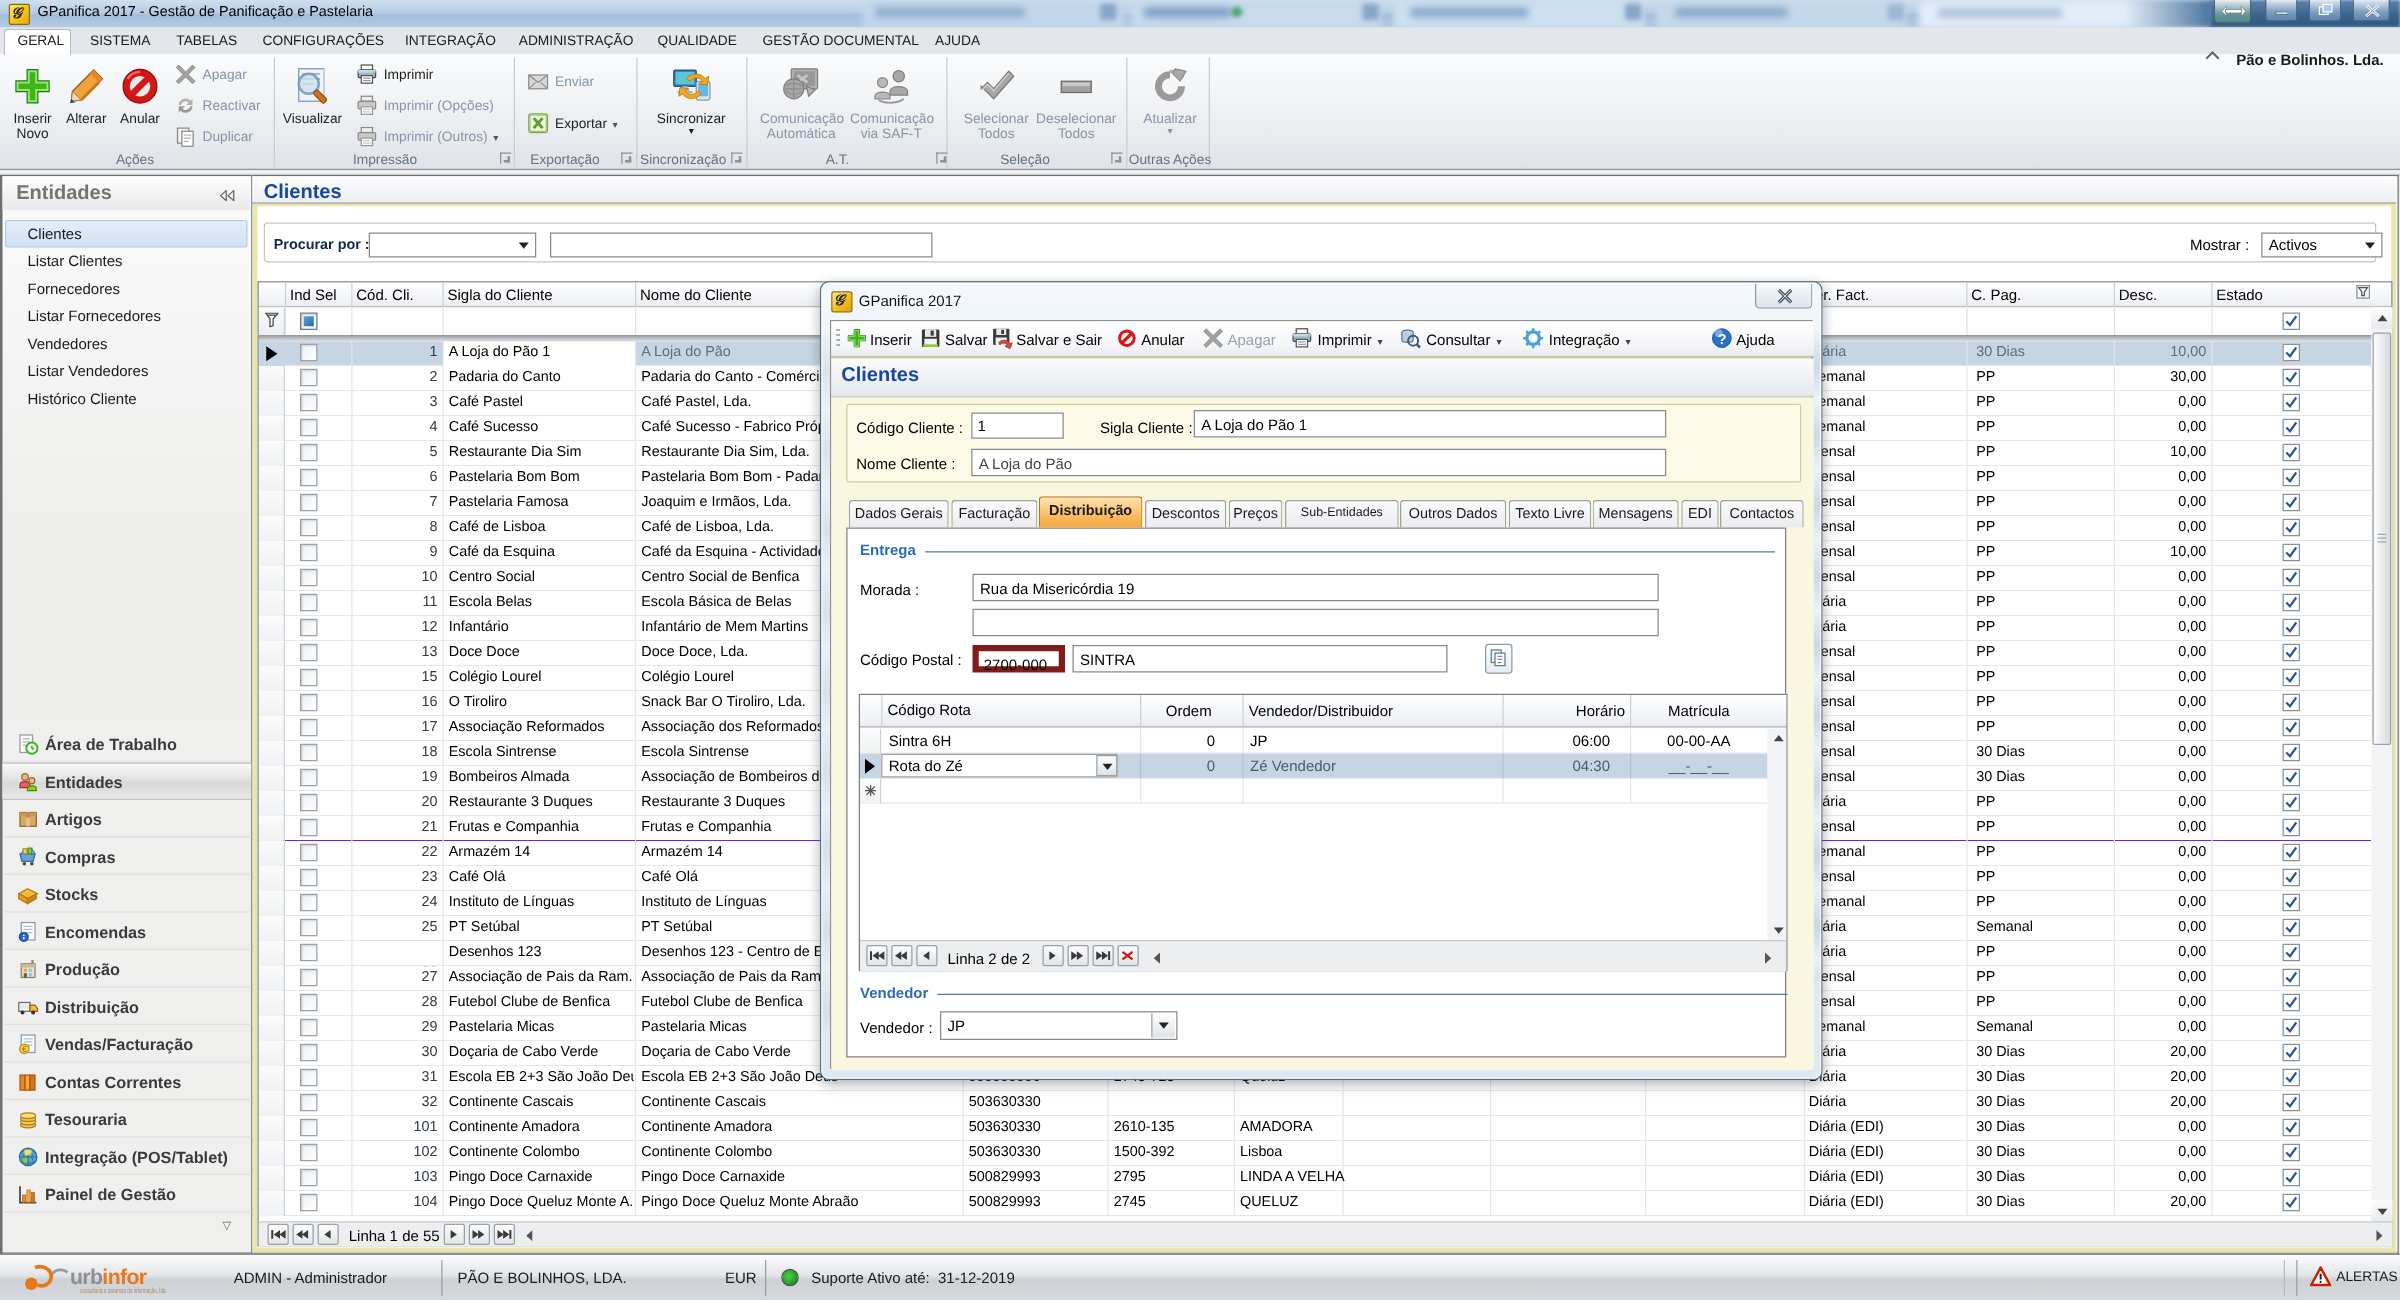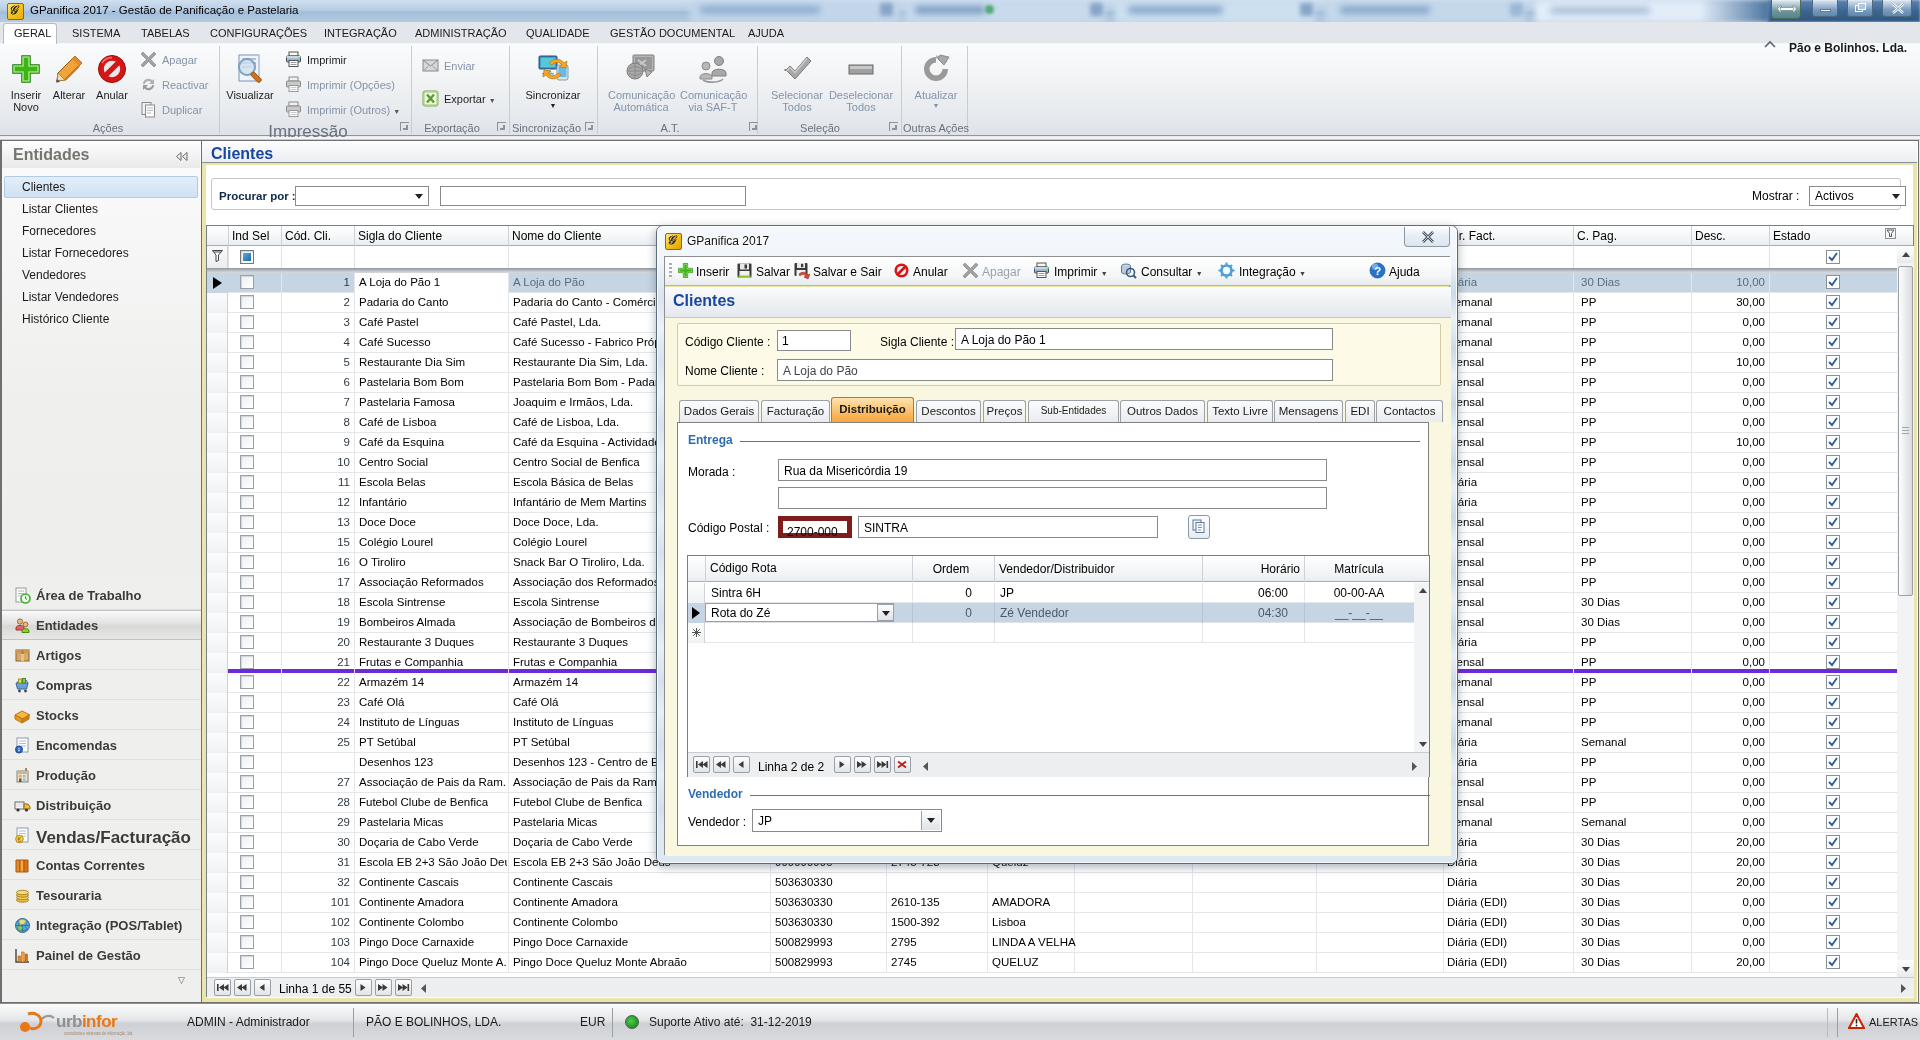--- a/index.html
+++ b/index.html
@@ -183,21 +183,21 @@
       <div class="a" style="left:0;top:1px;width:17px;height:17px;">
         <svg width="17" height="17" viewBox="0 0 17 17">
           <rect x="4" y="1" width="9" height="4" fill="#f0f0f0" stroke="#8a8a8a"></rect>
           <rect x="1.5" y="5" width="14" height="6" rx="1" fill="#c8c8c8" stroke="#8a8a8a"></rect>
           <rect x="4" y="9.5" width="9" height="6" fill="#fafafa" stroke="#9a9a9a"></rect>
           <path d="M5.5 11.5h6M5.5 13.5h6" stroke="#ccc"></path>
         </svg>
       </div>
       <span class="a tx" style="left:22px;top:4px;font-size:11px;color:#8594a8;">Imprimir (Outros) <span style="font-size:7px;color:#555;">▼</span></span>
     </div>
-<div class="a tx" style="left:258px;top:78px;width:100px;text-align:center;font-size:17px;color:#68727e;">Impressão</div>
+<div class="a tx" style="left:258px;top:78px;width:100px;text-align:center;font-size:11px;color:#68727e;">Impressão</div>
 <div class="a" style="left:400px;top:78px;width:9px;height:9px;border-left:1px solid #8a929c;border-top:1px solid #8a929c;">
       <div style="width:5px;height:5px;border-right:2px solid #8a929c;border-bottom:2px solid #8a929c;margin:2px 0 0 2px;"></div>
     </div>
 <div class="a" style="left:422px;top:12px;height:20px;">
       <div class="a" style="left:0;top:1px;width:17px;height:17px;">
         <svg width="17" height="17" viewBox="0 0 17 17">
           <rect x="1" y="3" width="15" height="11" fill="#d8d8d8" stroke="#8a8a8a"></rect>
           <path d="M1 3l7.5 6L16 3" fill="none" stroke="#8a8a8a"></path>
           <path d="M1 14l5.5-5M16 14l-5.5-5" stroke="#9a9a9a"></path>
         </svg>
@@ -412,21 +412,21 @@
 <span class="a tx" style="left:34px;top:222px;font-size:13px;font-weight:bold;color:#3a3a3a;">Distribuição</span>
 <div class="a" style="left:0px;top:273px;width:199px;height:1px;background:#e0e0df;"></div>
 <div class="a" style="left:12px;top:251px;width:17px;height:17px;">
       <svg width="17" height="17" viewBox="0 0 17 17">
         <rect x="3" y="1" width="11" height="14" fill="#fdfdfd" stroke="#8a9ab0"></rect>
         <path d="M5 4h7M5 6.5h7M5 9h7" stroke="#a8c0d8"></path>
         <circle cx="5.5" cy="12" r="3.8" fill="#f8d048" stroke="#b89018"></circle>
         <text x="3.6" y="14.5" font-size="7" fill="#8a6a0a">€</text>
       </svg>
     </div>
-<span class="a tx" style="left:34px;top:252px;font-size:17px;font-weight:bold;color:#3a3a3a;">Vendas/Facturação</span>
+<span class="a tx" style="left:34px;top:252px;font-size:13px;font-weight:bold;color:#3a3a3a;">Vendas/Facturação</span>
 <div class="a" style="left:0px;top:303px;width:199px;height:1px;background:#e0e0df;"></div>
 <div class="a" style="left:12px;top:281px;width:17px;height:17px;">
       <svg width="17" height="17" viewBox="0 0 17 17">
         <path d="M2 3h4v12H2z" fill="#e8872a" stroke="#a85a10"></path>
         <path d="M6 3h4v12H6z" fill="#f8a83a" stroke="#a85a10"></path>
         <path d="M10 3h4v12h-4z" fill="#d87518" stroke="#a85a10"></path>
       </svg>
     </div>
 <span class="a tx" style="left:34px;top:282px;font-size:13px;font-weight:bold;color:#3a3a3a;">Contas Correntes</span>
 <div class="a" style="left:0px;top:333px;width:199px;height:1px;background:#e0e0df;"></div>
@@ -1093,21 +1093,21 @@
 <div class="a tx" style="left:306px;top:3px;width:256px;overflow:hidden;color:#000;">Restaurante 3 Duques</div>
 <div class="a tx" style="left:1240px;top:3px;color:#000;">Diária</div>
 <div class="a tx" style="left:1374px;top:3px;color:#000;">PP</div>
 <div class="a tx" style="left:1484px;top:3px;width:74px;text-align:right;color:#000;">0,00</div>
 <div class="a" style="left:1619px;top:2px;width:14px;height:14px;border:1px solid #8a9097;background:#fff;">
         <svg width="12" height="12" viewBox="0 0 12 12">
           <path d="M2 6l3 3 5-7" fill="none" stroke="#2a5a9a" stroke-width="1.8"></path>
         </svg>
       </div>
 </div>
-<div class="a" style="left:0;top:380px;width:1690px;height:20px;background:#fff;border-bottom:4px solid #6d28d9;">
+<div class="a" style="left:0;top:380px;width:1690px;height:20px;background:#fff;border-bottom:1px solid #6d28d9;">
 <div class="a" style="left:0;top:0;width:21px;height:20px;background:linear-gradient(180deg,#fbfbfb,#eff1f3);border-right:1px solid #cdd2d8;">
 </div>
 <div class="a" style="left:74px;top:0;width:1px;height:20px;background:#e4e6e9;"></div>
 <div class="a" style="left:147px;top:0;width:1px;height:20px;background:#e4e6e9;"></div>
 <div class="a" style="left:301px;top:0;width:1px;height:20px;background:#e4e6e9;"></div>
 <div class="a" style="left:563px;top:0;width:1px;height:20px;background:#e4e6e9;"></div>
 <div class="a" style="left:679px;top:0;width:1px;height:20px;background:#e4e6e9;"></div>
 <div class="a" style="left:780px;top:0;width:1px;height:20px;background:#e4e6e9;"></div>
 <div class="a" style="left:867px;top:0;width:1px;height:20px;background:#e4e6e9;"></div>
 <div class="a" style="left:985px;top:0;width:1px;height:20px;background:#e4e6e9;"></div>

